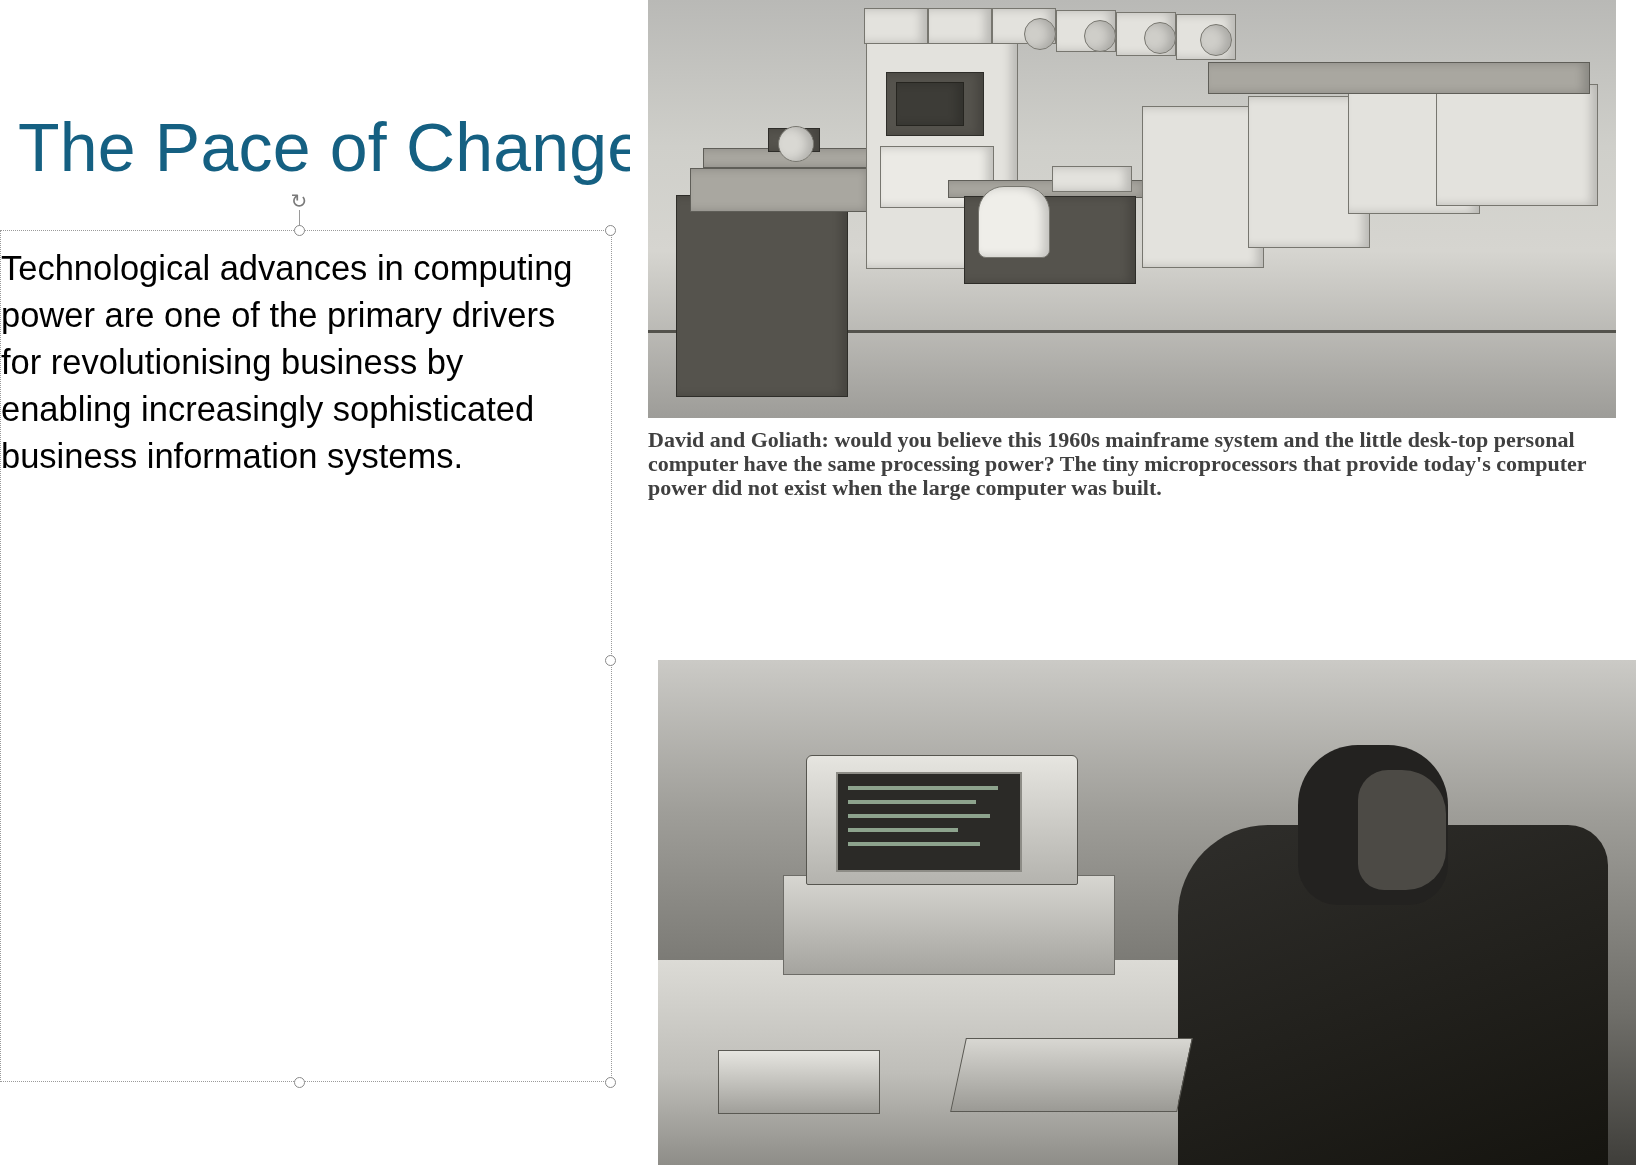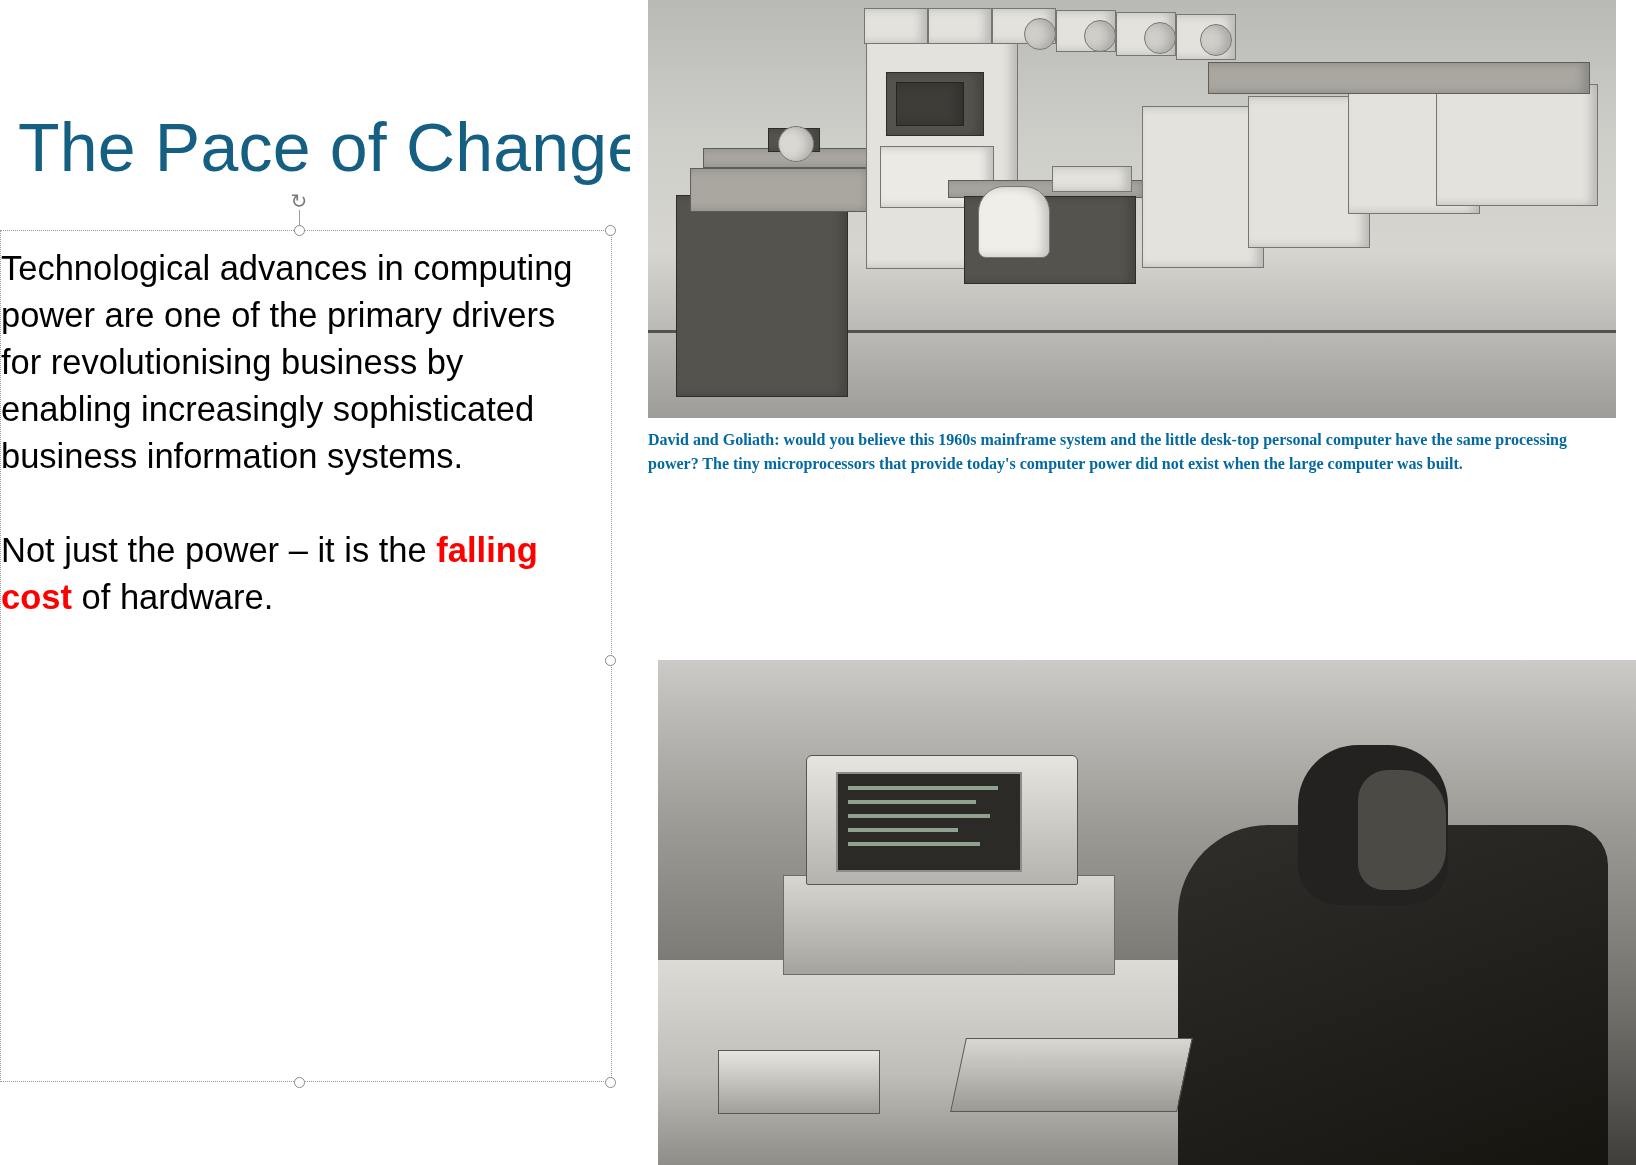--- a/index.html
+++ b/index.html
@@ -131,23 +131,23 @@
     background: #6d6c66;
     height: 2px;
   }
   #caption {
     position: absolute;
     left: 18px;
     top: 428px;
     width: 940px;
     font-family: "Liberation Serif", serif;
     font-weight: bold;
-    font-size: 16px;
+    font-size: 22px;
     line-height: 24px;
-    color: #0369a1;
+    color: #404040;
   }
 
   #photo-bottom {
     left: 0px;
     top: 585px;
     width: 1006px;
     height: 580px;
     background: #ffffff;
   }
   #photo-bottom-img {
@@ -224,23 +224,20 @@
 
 <div id="slide-title">The Pace of Change</div>
 
 <div id="rotate-handle">↻</div>
 <div id="rotate-stem"></div>
 
 <div id="body-placeholder">
 
   <p class="para">Technological advances in computing power are one of the primary drivers for revolutionising business by enabling increasingly sophisticated business information systems.</p>
 
-  <p class="para">
-    <span>Not just the power – it is the </span><span class="highlight-red">falling cost</span><span> of hardware.</span>
-  </p>
 
 </div>
 
 <div class="handle h-tm"></div>
 <div class="handle h-tr"></div>
 <div class="handle h-mr"></div>
 <div class="handle h-bm"></div>
 <div class="handle h-br"></div>
 
 <div id="images">

